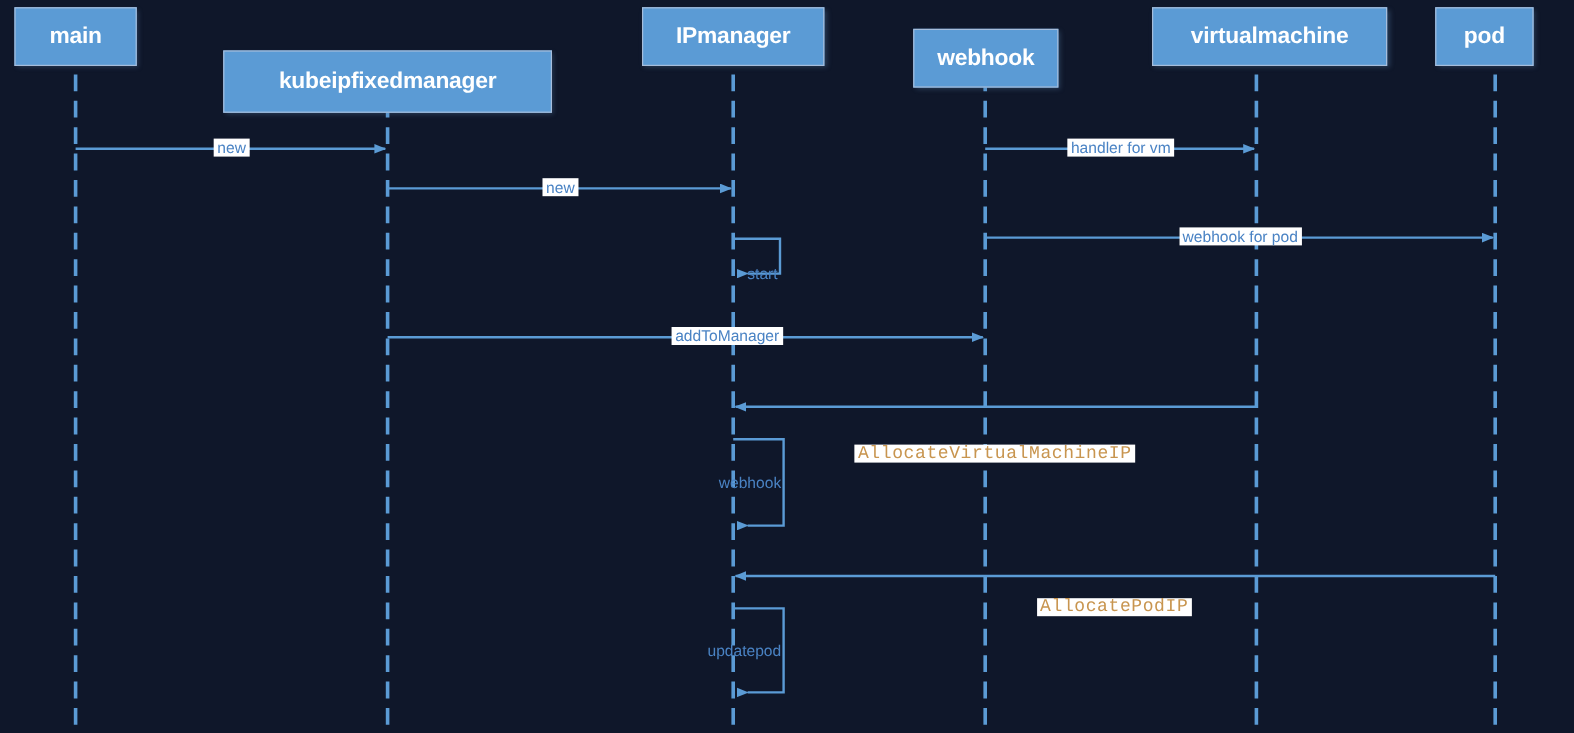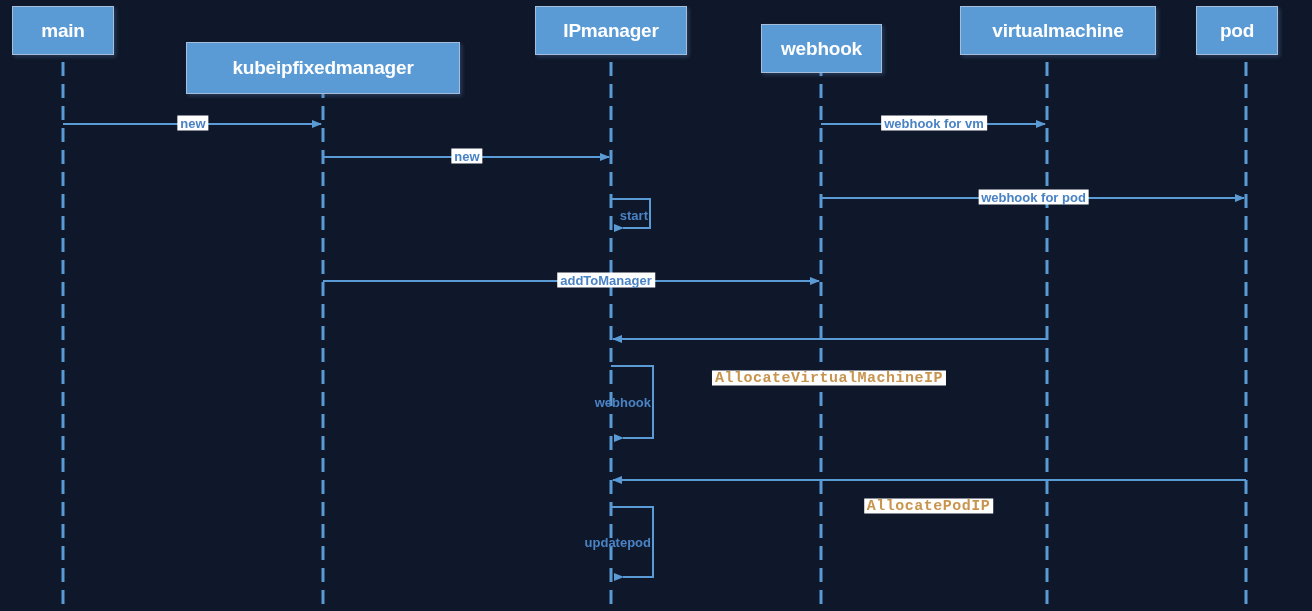--- a/index.html
+++ b/index.html
@@ -48,21 +48,20 @@
   .msg-label {
     position: absolute;
     transform: translate(-50%, -50%);
     background: #ffffff;
     padding: 0 3px;
     white-space: nowrap;
     font-family: "Liberation Sans", sans-serif;
     font-size: 13px;
     color: #4a83c4;
     line-height: 15px;
-    font-weight: bold;
   }
   .msg-label.mono {
     font-family: "Liberation Mono", "DejaVu Sans Mono", monospace;
     font-size: 15px;
     color: #c8954f;
     letter-spacing: 0.5px;
   }
   .msg-label.selfcall {
     background: transparent;
     padding: 0;
@@ -120,24 +119,24 @@
       </div>
       <div class="participant-box" style="left: 960px; top: 6px; width: 196px; height: 49px;">
         <span class="participant-label">virtualmachine</span>
       </div>
       <div class="participant-box" style="left: 1196px; top: 6px; width: 82px; height: 49px;">
         <span class="participant-label">pod</span>
       </div>
     </div>
   <div id="labels-layer">
       <div class="msg-label" style="left: 193px; top: 123px;">new</div>
-      <div class="msg-label" style="left: 934px; top: 123px;">webhook for vm</div>
+      <div class="msg-label" style="left: 934px; top: 123px;">handler for vm</div>
       <div class="msg-label" style="left: 467px; top: 156px;">new</div>
       <div class="msg-label" style="left: 1033.5px; top: 197px;">webhook for pod</div>
-      <div class="msg-label selfcall" style="left: 648px; top: 215px;">start</div>
+      <div class="msg-label selfcall" style="left: 648px; top: 228px;">start</div>
       <div class="msg-label" style="left: 572px; top: 280px; margin-left: 34px;">addToManager</div>
       <div class="msg-label mono" style="left: 829px; top: 338px; margin-top: 40px;">AllocateVirtualMachineIP</div>
       <div class="msg-label selfcall" style="left: 651px; top: 402px;">webhook</div>
       <div class="msg-label mono" style="left: 928.5px; top: 506px;">AllocatePodIP</div>
       <div class="msg-label selfcall" style="left: 651px; top: 542px;">updatepod</div>
     </div>
 
 </div>
 
 </body></html>

